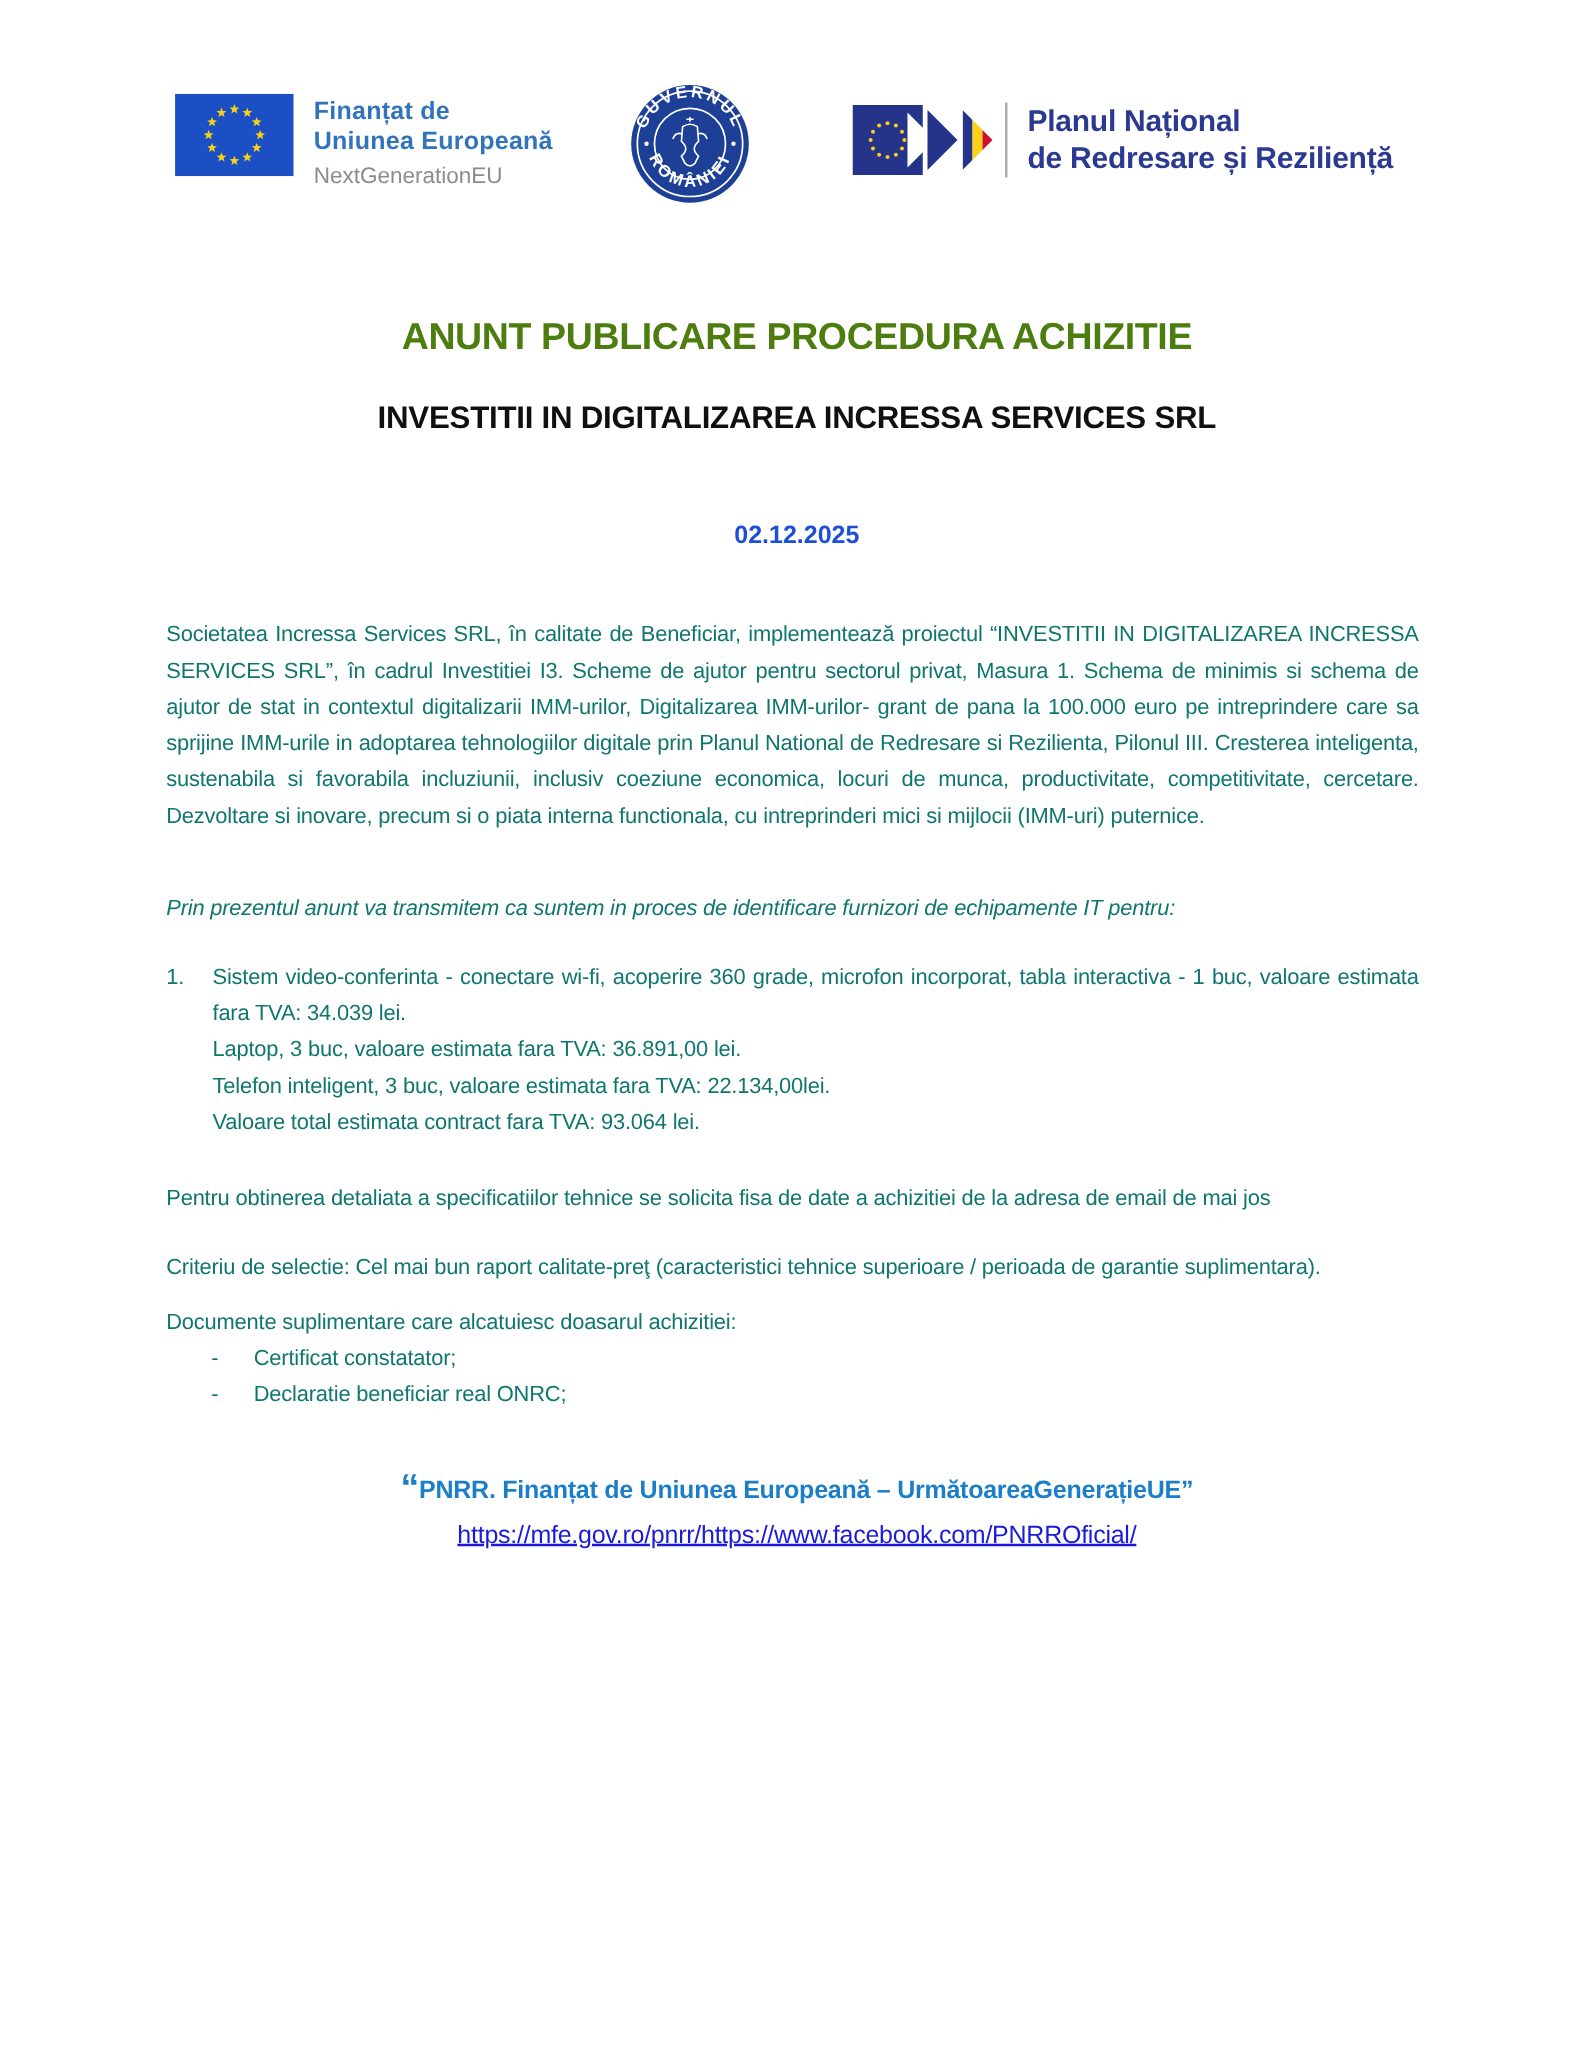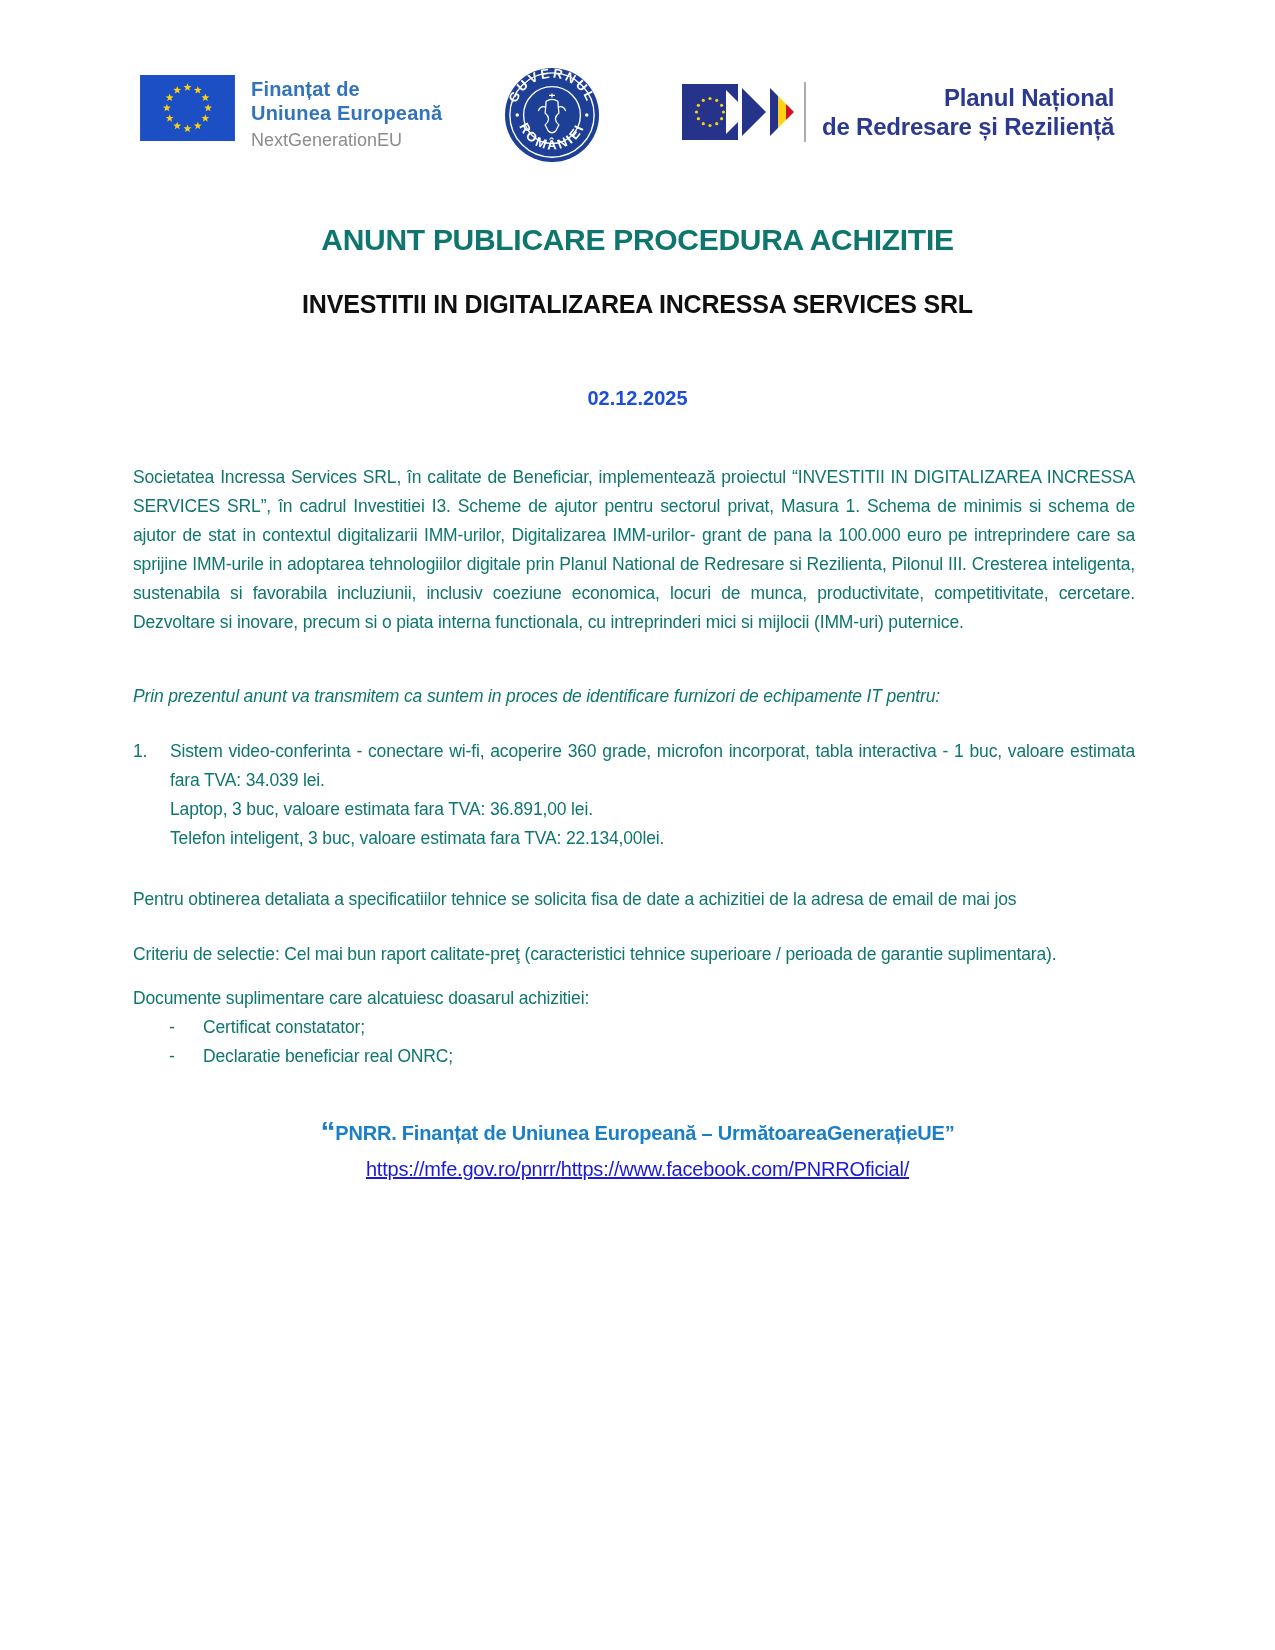--- a/index.html
+++ b/index.html
@@ -13,26 +13,26 @@
   }
   .page { width:1275px; height:1650px; position:relative; }
 
   
   .header { position:relative; height:185px; }
   .eu-logo { position:absolute; left:140px; top:75px; display:flex; gap:16px; align-items:flex-start; }
   .eu-text { display:flex; flex-direction:column; line-height:24px; padding-top:2px; }
   .eu-text .blue { color:#3274bc; font-weight:bold; font-size:20px; letter-spacing:0.2px; }
   .eu-text .gray { color:#8c8c8c; font-size:18px; margin-top:3px; }
   .gov-seal { position:absolute; left:503px; top:64px; }
-  .pnrr-logo { position:absolute; left:682px; top:80px; display:flex; align-items:center;text-align:right; }
+  .pnrr-logo { position:absolute; left:682px; top:80px; display:flex; align-items:center; }
   .pnrr-text { margin-left:12px; color:#2b3a90; font-weight:bold; font-size:24px; line-height:29px; letter-spacing:-0.2px; }
 
   
   .titles { text-align:center; }
-  .h1 { margin-top:38px; font-size:30px; font-weight:bold; color:#0f766e; letter-spacing:-0.3px; }
+  .h1 { margin-top:68px; font-size:30px; font-weight:bold; color:#4d7c0f; letter-spacing:-0.3px; }
   .subtitle { margin-top:30px; font-size:27px; font-weight:normal; color:#151515; letter-spacing:-0.3px; }
   .h3 { margin-top:33px; font-size:25px; font-weight:bold; color:#101010; letter-spacing:-0.2px; }
   .date { margin-top:68px; font-size:20px; font-weight:bold; color:#1d4ed8; }
 
   
   .content { padding:0 140px 0 133px; font-size:17.5px; line-height:29px; color:#0f766e; letter-spacing:-0.15px; }
   .p-just { text-align:justify; }
   .para1 { margin-top:53px; }
   .para2 { margin-top:45px;font-style:italic; }
   .num-item { margin-top:26px; position:relative; padding-left:37px; }
@@ -156,20 +156,21 @@
 
     <p class="para1 p-just">Societatea Incressa Services SRL, în calitate de Beneficiar, implementează proiectul “INVESTITII IN DIGITALIZAREA INCRESSA SERVICES SRL”, în cadrul Investitiei I3. Scheme de ajutor pentru sectorul privat, Masura 1. Schema  de minimis si schema de ajutor de stat in contextul digitalizarii IMM-urilor, Digitalizarea IMM-urilor- grant de pana la 100.000 euro pe intreprindere care sa  sprijine IMM-urile in adoptarea tehnologiilor digitale prin Planul National de  Redresare si Rezilienta, Pilonul III. Cresterea inteligenta, sustenabila si favorabila  incluziunii, inclusiv coeziune economica, locuri de munca, productivitate,  competitivitate, cercetare. Dezvoltare si inovare, precum si o piata interna functionala, cu intreprinderi mici si mijlocii (IMM-uri) puternice.</p>
 
     <p class="para2 p-just">Prin prezentul anunt va transmitem ca suntem in proces de identificare furnizori de echipamente IT pentru:</p>
 
     <div class="num-item p-just">
       <span class="num">1.</span>
       <div>Sistem video-conferinta - conectare wi-fi, acoperire 360 grade, microfon incorporat, tabla interactiva - 1 buc, valoare estimata fara TVA: 34.039 lei.</div>
       <div>Laptop, 3 buc, valoare estimata fara TVA: 36.891,00 lei.</div>
       <div>Telefon inteligent, 3 buc, valoare estimata fara TVA: 22.134,00lei.</div>
+      <div>Valoare total estimata contract fara TVA:  93.064 lei.</div>
     </div>
 
     <p class="para3 p-just">Pentru obtinerea detaliata a specificatiilor tehnice se solicita fisa de date a achizitiei de la adresa de email de mai jos</p>
 
     <p class="para4 p-just">Criteriu de selectie: Cel mai bun raport calitate-preţ (caracteristici tehnice superioare / perioada de garantie suplimentara).</p>
 
     <p class="para5">Documente suplimentare care alcatuiesc doasarul achizitiei:</p>
 
     <div class="bullet-row">
       <span class="dash">-</span>

